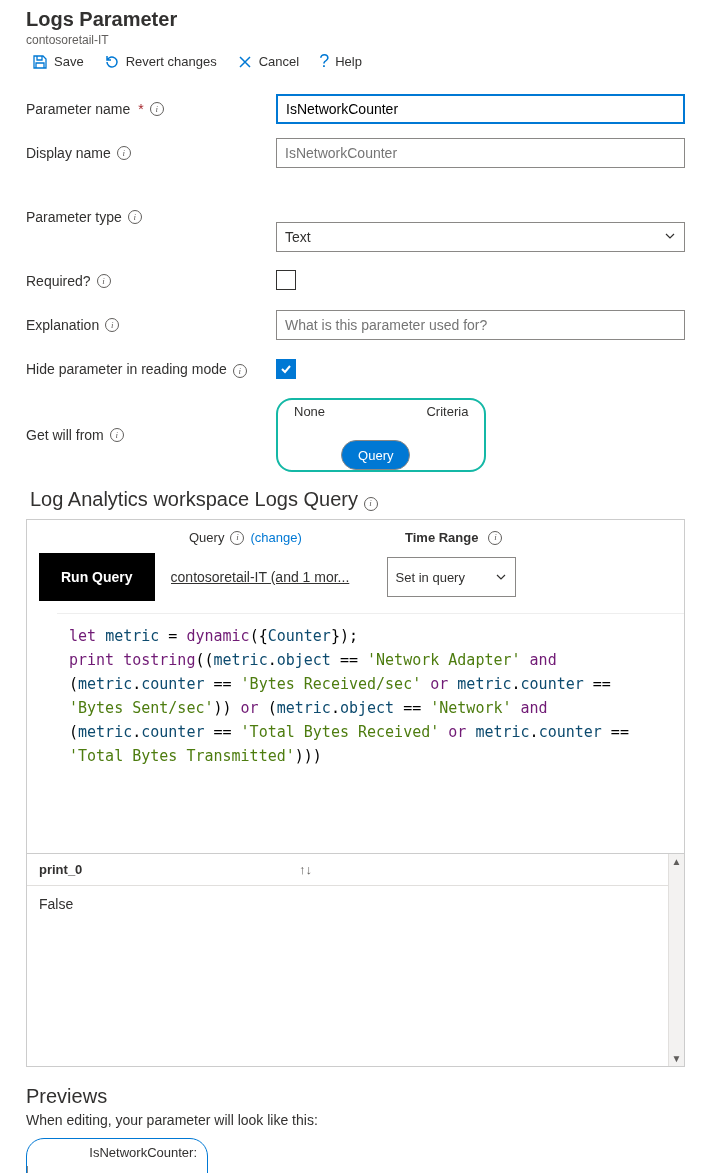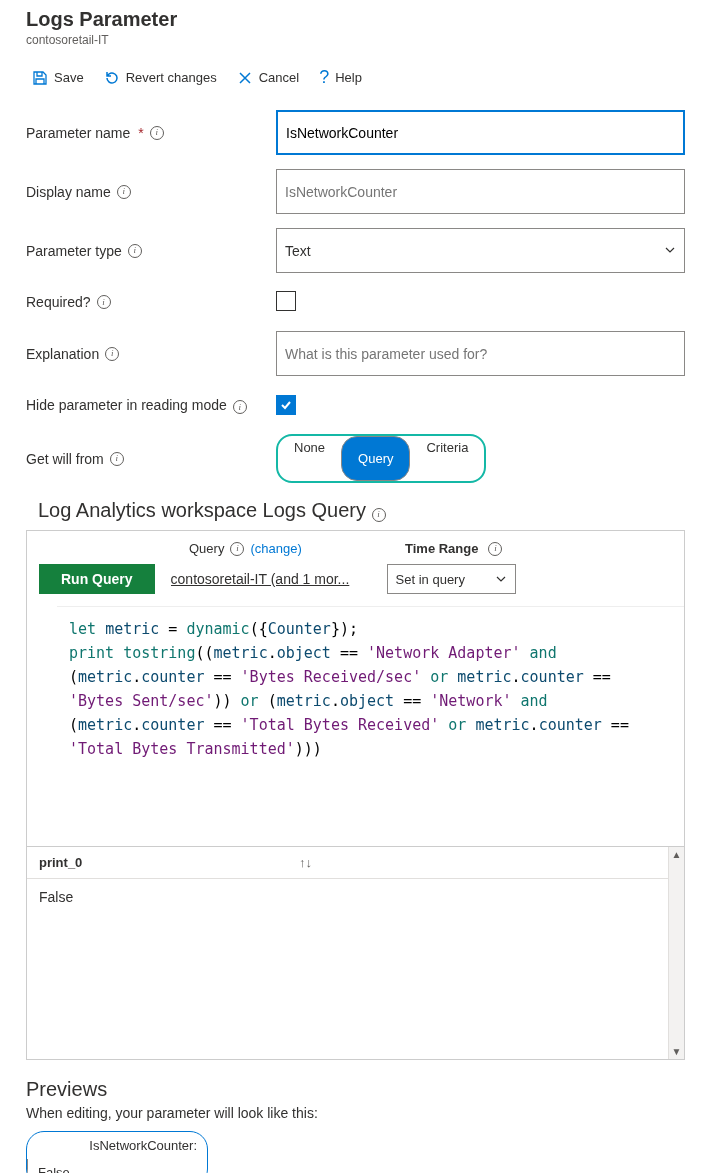--- a/index.html
+++ b/index.html
@@ -7,69 +7,69 @@
     margin: 0;
     font-family: "Segoe UI", -apple-system, sans-serif;
     font-size: 13px;
     color: #323130;
     background: #fff;
     width: 703px;
   }
   .panel { padding: 8px 18px 20px 26px; }
   .hdr-title { font-size: 20px; font-weight: 600; margin: 0; }
   .hdr-sub { font-size: 12px; color: #605e5c; margin-top: 2px; }
-  .toolbar { display: flex; align-items: center; gap: 8px; margin: 16px 0 18px; }
+  .toolbar { display: flex; align-items: center; gap: 8px; margin: 0 0 18px; }
   .tb-btn { display: inline-flex; align-items: center; gap: 6px; color: #323130; cursor: pointer; padding: 4px 6px; }
   .tb-btn .ico { color: #0078d4; display:inline-flex; align-items:center;}
   .form-row { display: flex; align-items: center; margin-bottom: 14px; min-height: 30px;}
   .form-label { width: 250px; display: flex; align-items: center; gap: 6px; font-size: 14px; }
   .form-label.wrap { flex-wrap: wrap; }
   .req { color: #a4262c; margin-left:2px;}
   .info-circle {
     display: inline-flex; align-items: center; justify-content: center;
     width: 14px; height: 14px; border: 1px solid #605e5c; border-radius: 50%;
     font-size: 9px; color: #605e5c; font-style: italic; font-family: Georgia, serif;
     line-height: 1;
   }
   .ctrl { flex: 1; }
   input[type=text].txt, .sel {
-    width: 100%; height: 45px; border: 1px solid #8a8886; padding: 0 8px;
+    width: 100%; height: 30px; border: 1px solid #8a8886; padding: 0 8px;
     font-size: 14px; font-family: inherit; background:#fff;
   }
   input[type=text].txt.active { border: 2px solid #0078d4; }
-  .sel { display:flex; align-items:center; justify-content:space-between; cursor:pointer;}
+  .sel { display:flex; align-items:center; justify-content:space-between; cursor:pointer;margin-top:40px;}
   .checkbox {
     width: 20px; height: 20px; border: 1px solid #323130; display:inline-flex;
     align-items:center; justify-content:center; cursor:pointer;
   }
   .checkbox.checked { background:#0078d4; border-color:#0078d4; color:#fff; }
   .seg-group { display:inline-flex; border:2px solid #14b8a6; border-radius: 16px; overflow:hidden;}
   .seg { padding: 4px 16px; cursor:pointer; font-size:13px; }
   .seg.sel { background:#0078d4; color:#fff; border-radius:16px;}
-  .section-title { font-size:20px; font-weight:300; margin: 16px 12px 8px; color:#323130;}
+  .section-title { font-size:20px; font-weight:300; margin: 16px 4px 8px; color:#323130;}
   .query-panel { border:1px solid #ccc; }
   .qp-head { padding: 10px 12px 12px; }
   .qp-row { display:flex; align-items:center; gap:16px; }
   .qp-label-row { padding-left: 150px; margin-bottom:8px;}
   .run-btn {
-    background:#15803d; color:#fff; border:none; padding: 7px 22px;
+    background:#000000; color:#fff; border:none; padding: 16px 22px;
     font-size:14px; font-weight:600; cursor:pointer;
   }
   .workspace-txt { font-size:14px; color:#323130; width:200px; overflow:hidden; text-overflow:ellipsis; white-space:nowrap;text-decoration:underline;}
-  .tr-select { border:1px solid #8a8886; height:30px; display:flex; align-items:center; padding:0 8px; gap:30px; cursor:pointer;}
+  .tr-select { border:1px solid #8a8886; height:40px; display:flex; align-items:center; padding:0 8px; gap:30px; cursor:pointer;}
   .link { color:#0078d4; cursor:pointer; }
   .code-area {
     font-family: "Consolas", monospace; font-size: 15px; line-height:1.6;
     padding: 10px 12px; border-top:1px solid #eee; min-height: 240px;
     white-space: pre-wrap; word-break: break-word; position:relative;
     margin-left:30px;
   }
-  .kw-blue { color:#0f766e; }
+  .kw-blue { color:#701a75; }
   .kw-teal { color:#0c4a6e; }
-  .str-red { color:#701a75; }
+  .str-red { color:#4d7c0f; }
   .op { color:#000; }
   .results { border-top:1px solid #ccc; position:relative;}
   .res-head { display:flex; align-items:center; padding:8px 12px; font-weight:600; border-bottom:1px solid #e1dfdd;}
   .res-head .sort { margin-left:auto; margin-right:360px; color:#605e5c;}
   .res-body { padding:10px 12px; min-height:180px; font-size:14px;}
   .res-scroll { position:absolute; right:0; top:0; bottom:0; width:16px; background:#f3f2f1; border-left:1px solid #e1dfdd; display:flex; flex-direction:column; justify-content:space-between; align-items:center;}
   .tri { font-size:10px; color:#605e5c; padding:2px 0;}
   .previews-title { font-size:20px; font-weight:300; margin:18px 0 4px;}
   .preview-pill {
     display:inline-flex; align-items:flex-end; border:1px solid #0078d4;

